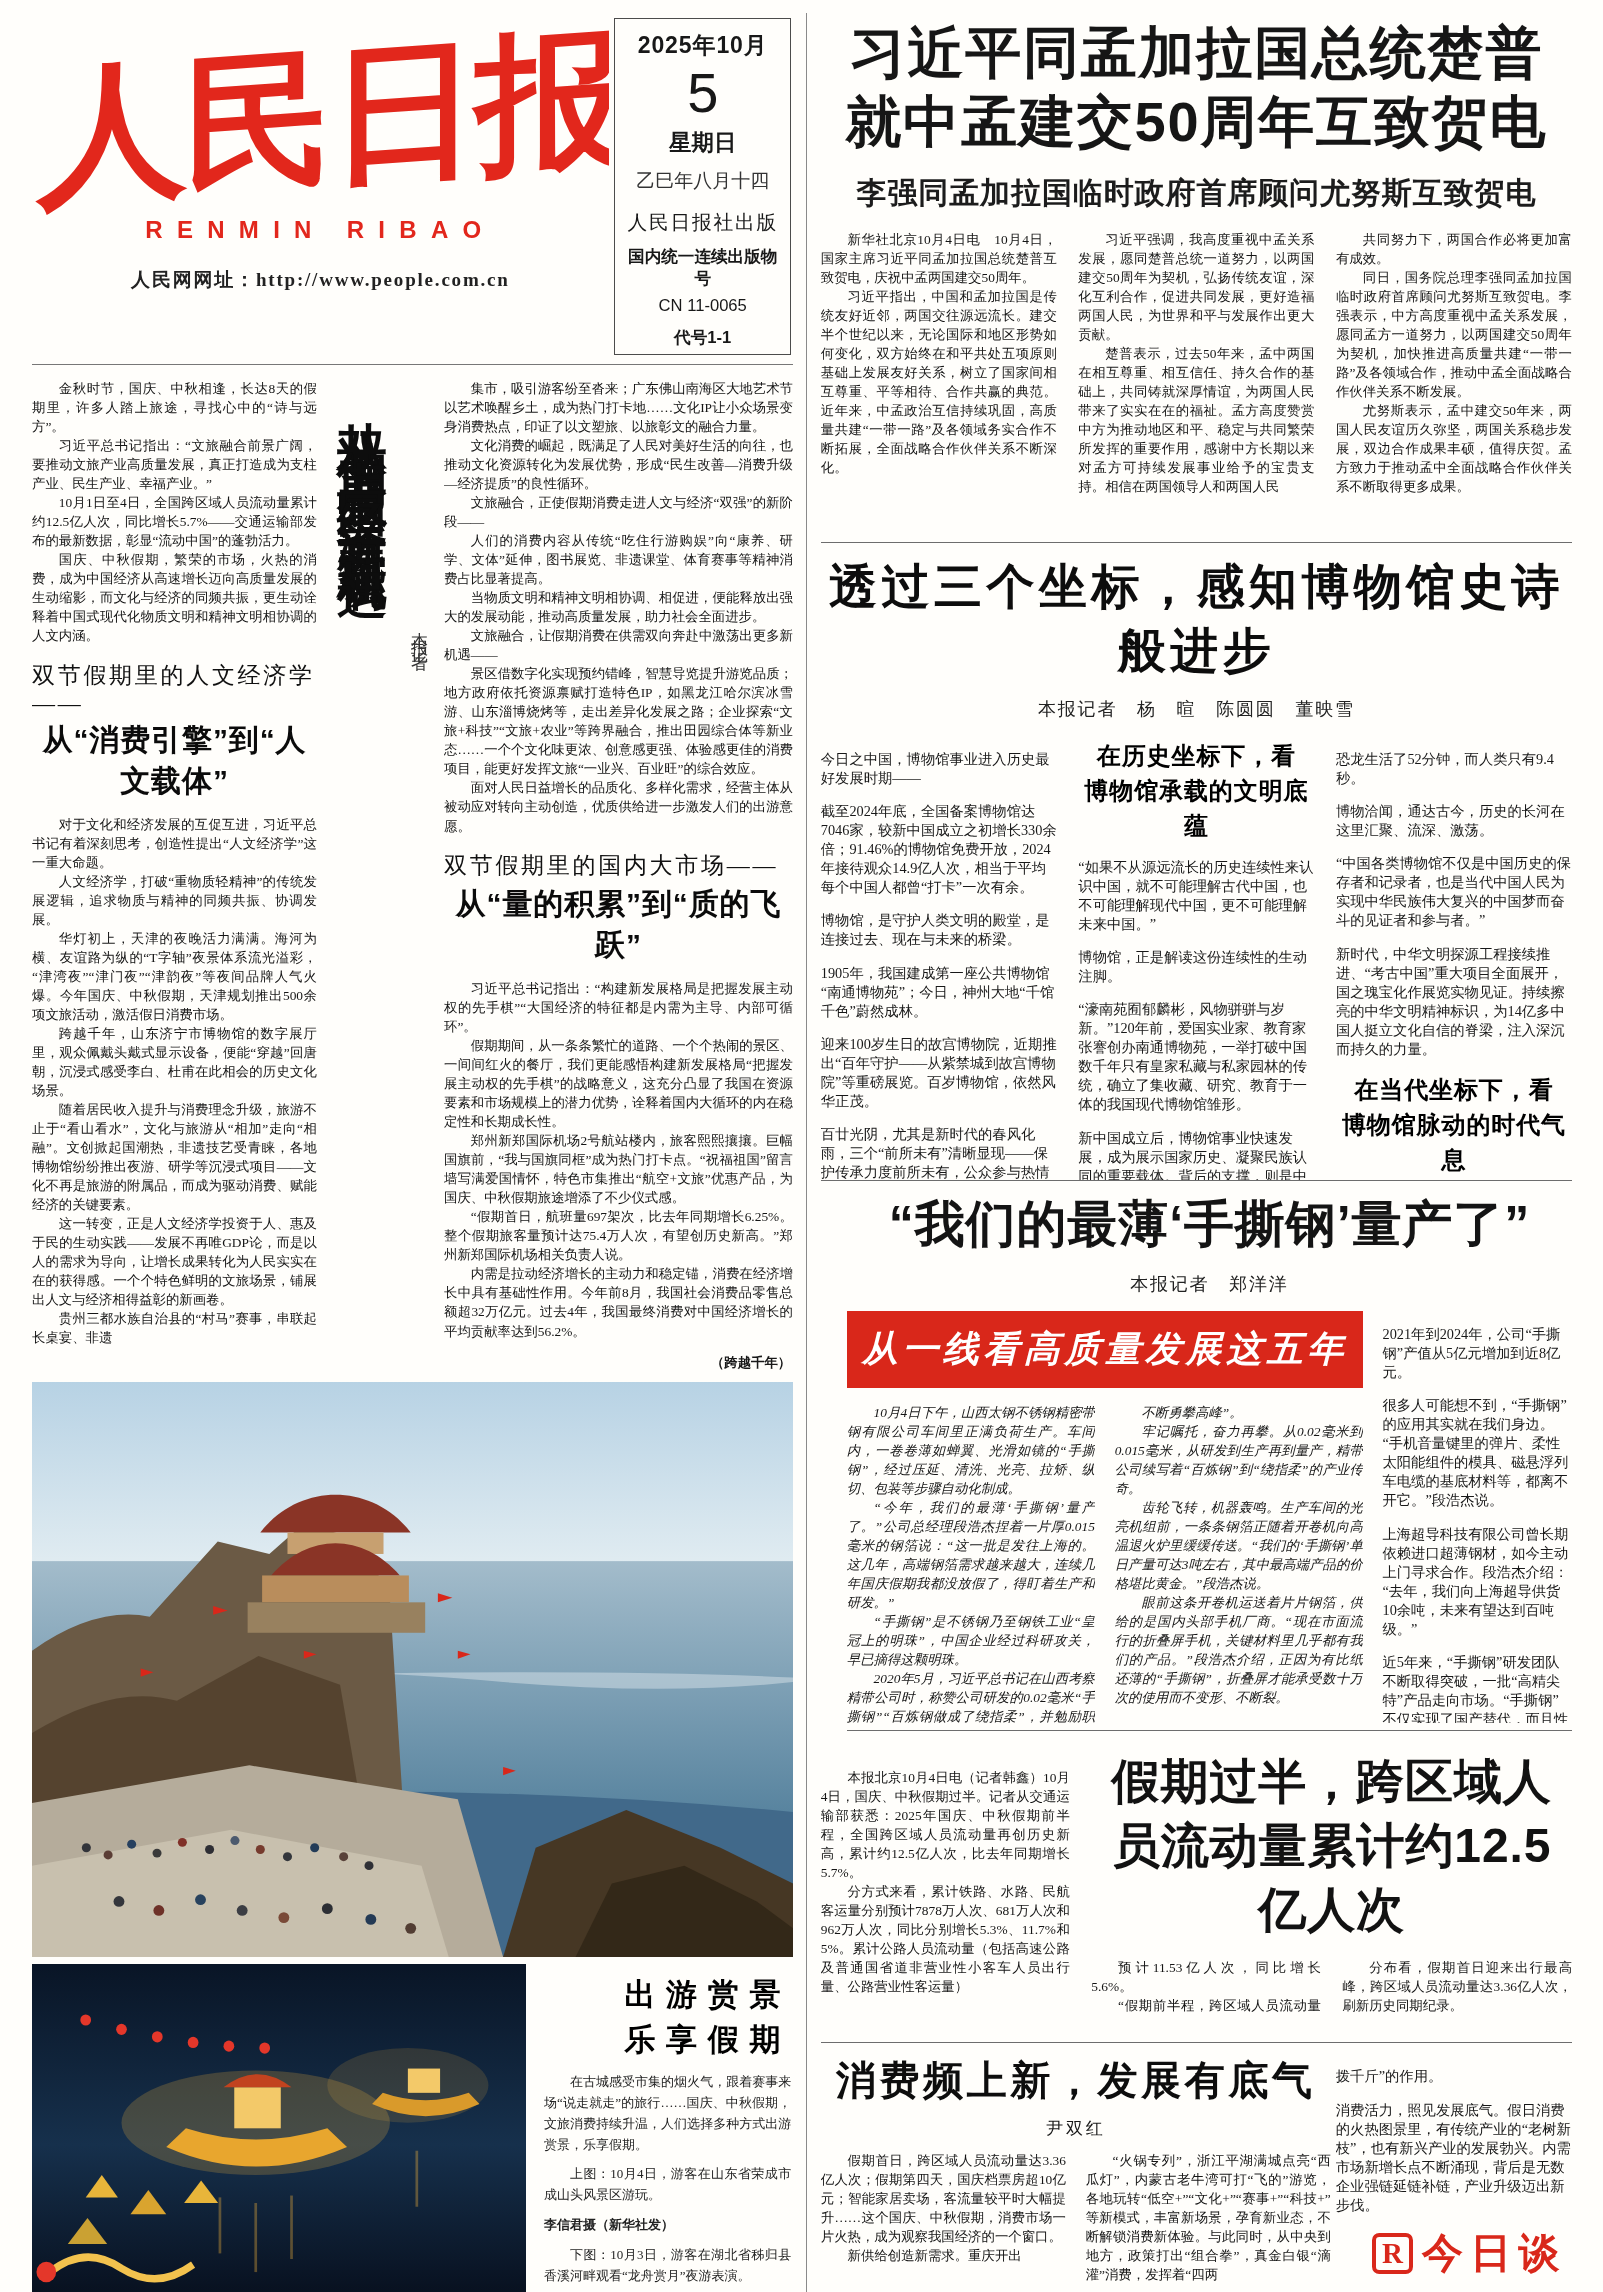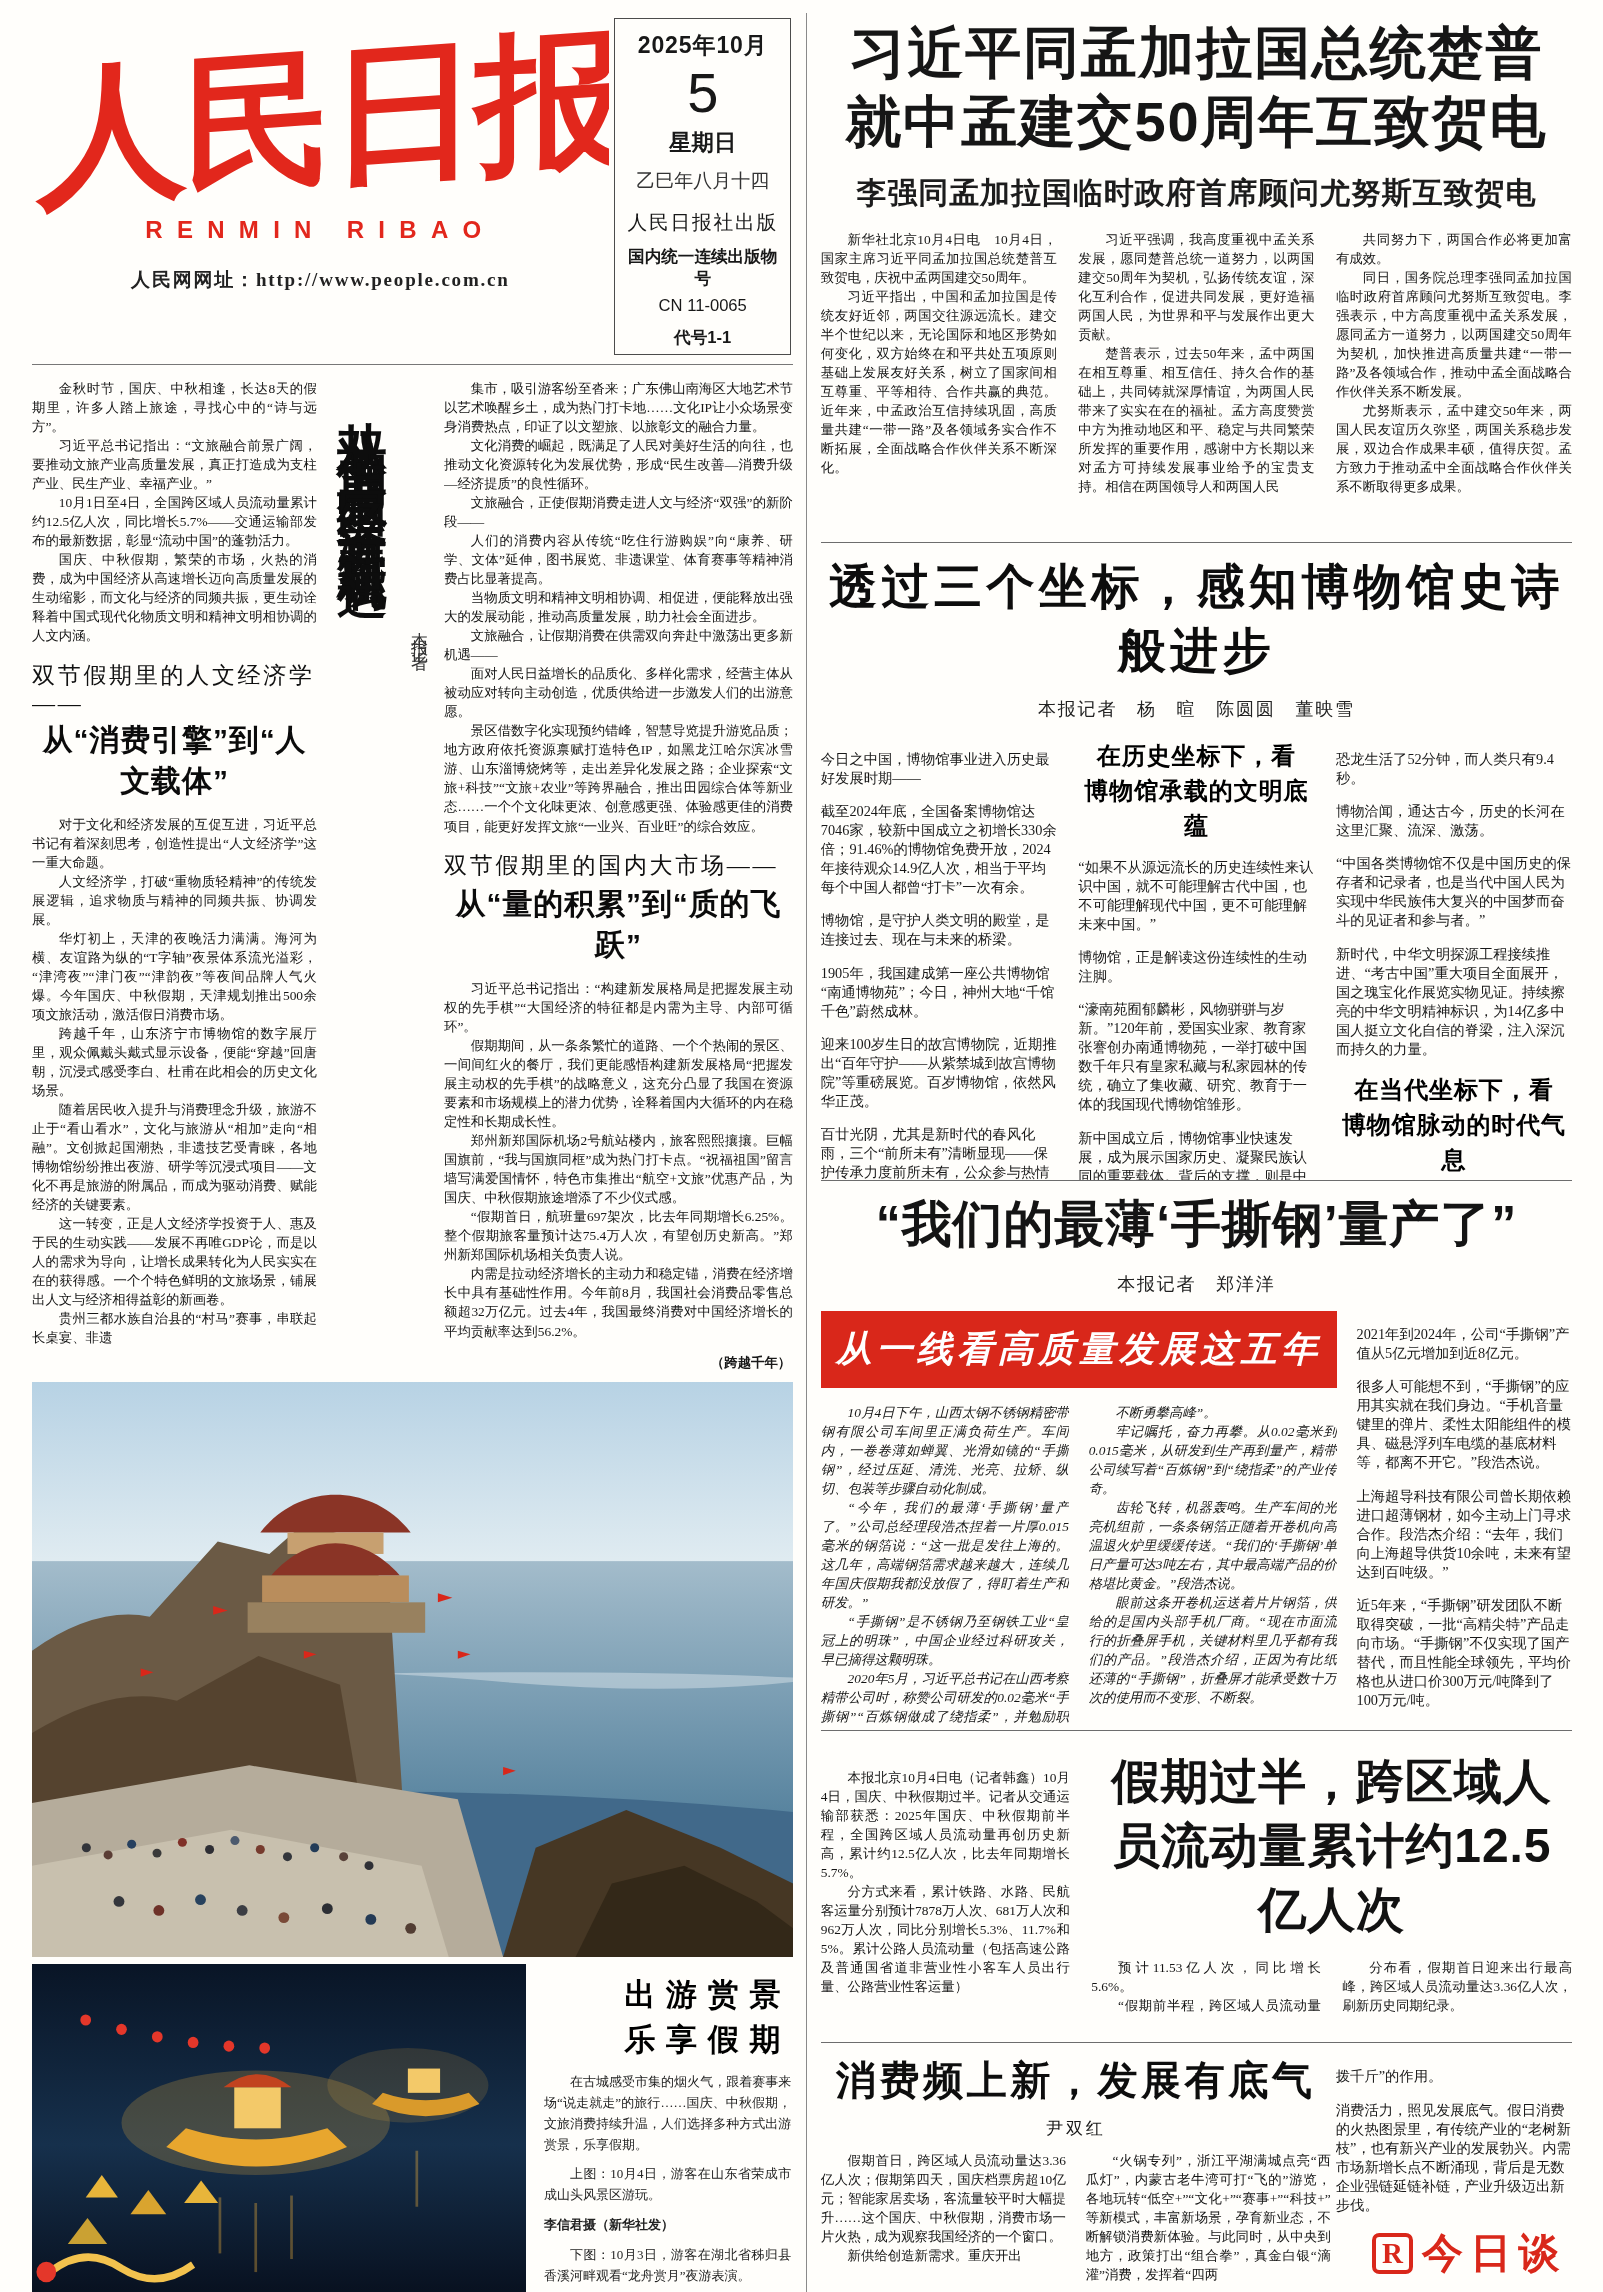--- a/index.html
+++ b/index.html
@@ -90,21 +90,21 @@
     font-size:24px;line-height:1.45;text-align:center;margin:3.6px 0 10.7px 0;color:#000000;letter-spacing:0.9px;
   }
 
   .museum-story{height:638px;flex:none;border-bottom:0.9px solid #6d6d6d;padding-top:12.5px;}
   .museum-headline{font-size:48px;font-weight:bold;letter-spacing:4.5px;text-align:center;color:#0d0d0d;font-family:"Liberation Serif","DejaVu Serif",serif;}
   .byline{text-align:center;font-size:18px;letter-spacing:1.8px;margin:14.3px 0 14.3px 0;color:#222;}
   .mus-body{display:flex;gap:21.5px;height:498px;}
   .mcol{flex:1;min-width:0;display:flex;flex-direction:column;}
   .mcol-body{flex:1;overflow:hidden;}
 
-  .steel-story{height:550px;flex:none;border-bottom:0.9px solid #6d6d6d;padding-top:10.7px;}
+  .steel-story{height:550px;flex:none;border-bottom:0.9px solid #6d6d6d;padding-top:10.7px;margin-left:26px;}
   .steel-headline{
     font-family:"Liberation Sans","DejaVu Sans",sans-serif;font-weight:800;
     font-size:50px;letter-spacing:0.9px;text-align:center;color:#141414;
   }
   .steel-body{display:flex;gap:19.7px;margin-top:5.4px;height:412px;}
   .steel-left{width:516px;flex:none;display:flex;flex-direction:column;font-style:italic;}
   .red-banner{
     flex:none;color:#fff;font-family:"Liberation Sans","DejaVu Sans",sans-serif;
     font-weight:800;font-size:36px;letter-spacing:4.5px;text-align:center;padding:14.3px 0;
   }
@@ -193,22 +193,22 @@
       </div>
       <div class="lf-col2">
         <div class="lf-col2-body">
           <div>
               <p class="para">集市，吸引游客纷至沓来；广东佛山南海区大地艺术节以艺术唤醒乡土，成为热门打卡地……文化IP让小众场景变身消费热点，印证了以文塑旅、以旅彰文的融合力量。</p>
               <p class="para">文化消费的崛起，既满足了人民对美好生活的向往，也推动文化资源转化为发展优势，形成“民生改善—消费升级—经济提质”的良性循环。</p>
               <p class="para">文旅融合，正使假期消费走进人文与经济“双强”的新阶段——</p>
               <p class="para">人们的消费内容从传统“吃住行游购娱”向“康养、研学、文体”延伸，图书展览、非遗课堂、体育赛事等精神消费占比显著提高。</p>
               <p class="para">当物质文明和精神文明相协调、相促进，便能释放出强大的发展动能，推动高质量发展，助力社会全面进步。</p>
               <p class="para">文旅融合，让假期消费在供需双向奔赴中激荡出更多新机遇——</p>
+              <p class="para">景区借数字化实现预约错峰，智慧导览提升游览品质；地方政府依托资源禀赋打造特色IP，如黑龙江哈尔滨冰雪游、山东淄博烧烤等，走出差异化发展之路；企业探索“文旅+科技”“文旅+农业”等跨界融合，推出田园综合体等新业态……一个个文化味更浓、创意感更强、体验感更佳的消费项目，能更好发挥文旅“一业兴、百业旺”的综合效应。</p>
               <p class="para">面对人民日益增长的品质化、多样化需求，经营主体从被动应对转向主动创造，优质供给进一步激发人们的出游意愿。</p>
-              <p class="para">景区借数字化实现预约错峰，智慧导览提升游览品质；地方政府依托资源禀赋打造特色IP，如黑龙江哈尔滨冰雪游、山东淄博烧烤等，走出差异化发展之路；企业探索“文旅+科技”“文旅+农业”等跨界融合，推出田园综合体等新业态……一个个文化味更浓、创意感更强、体验感更佳的消费项目，能更好发挥文旅“一业兴、百业旺”的综合效应。</p>
             </div>
           <div class="kicker">双节假期里的国内大市场——</div>
           <div class="sec-title">从“量的积累”到“质的飞跃”</div>
           <div>
               <p class="para">习近平总书记指出：“构建新发展格局是把握发展主动权的先手棋”“大国经济的特征都是内需为主导、内部可循环”。</p>
               <p class="para">假期期间，从一条条繁忙的道路、一个个热闹的景区、一间间红火的餐厅，我们更能感悟构建新发展格局“把握发展主动权的先手棋”的战略意义，这充分凸显了我国在资源要素和市场规模上的潜力优势，诠释着国内大循环的内在稳定性和长期成长性。</p>
               <p class="para">郑州新郑国际机场2号航站楼内，旅客熙熙攘攘。巨幅国旗前，“我与国旗同框”成为热门打卡点。“祝福祖国”留言墙写满爱国情怀，特色市集推出“航空+文旅”优惠产品，为国庆、中秋假期旅途增添了不少仪式感。</p>
               <p class="para">“假期首日，航班量697架次，比去年同期增长6.25%。整个假期旅客量预计达75.4万人次，有望创历史新高。”郑州新郑国际机场相关负责人说。</p>
               <p class="para">内需是拉动经济增长的主动力和稳定锚，消费在经济增长中具有基础性作用。今年前8月，我国社会消费品零售总额超32万亿元。过去4年，我国最终消费对中国经济增长的平均贡献率达到56.2%。</p>
             </div>

